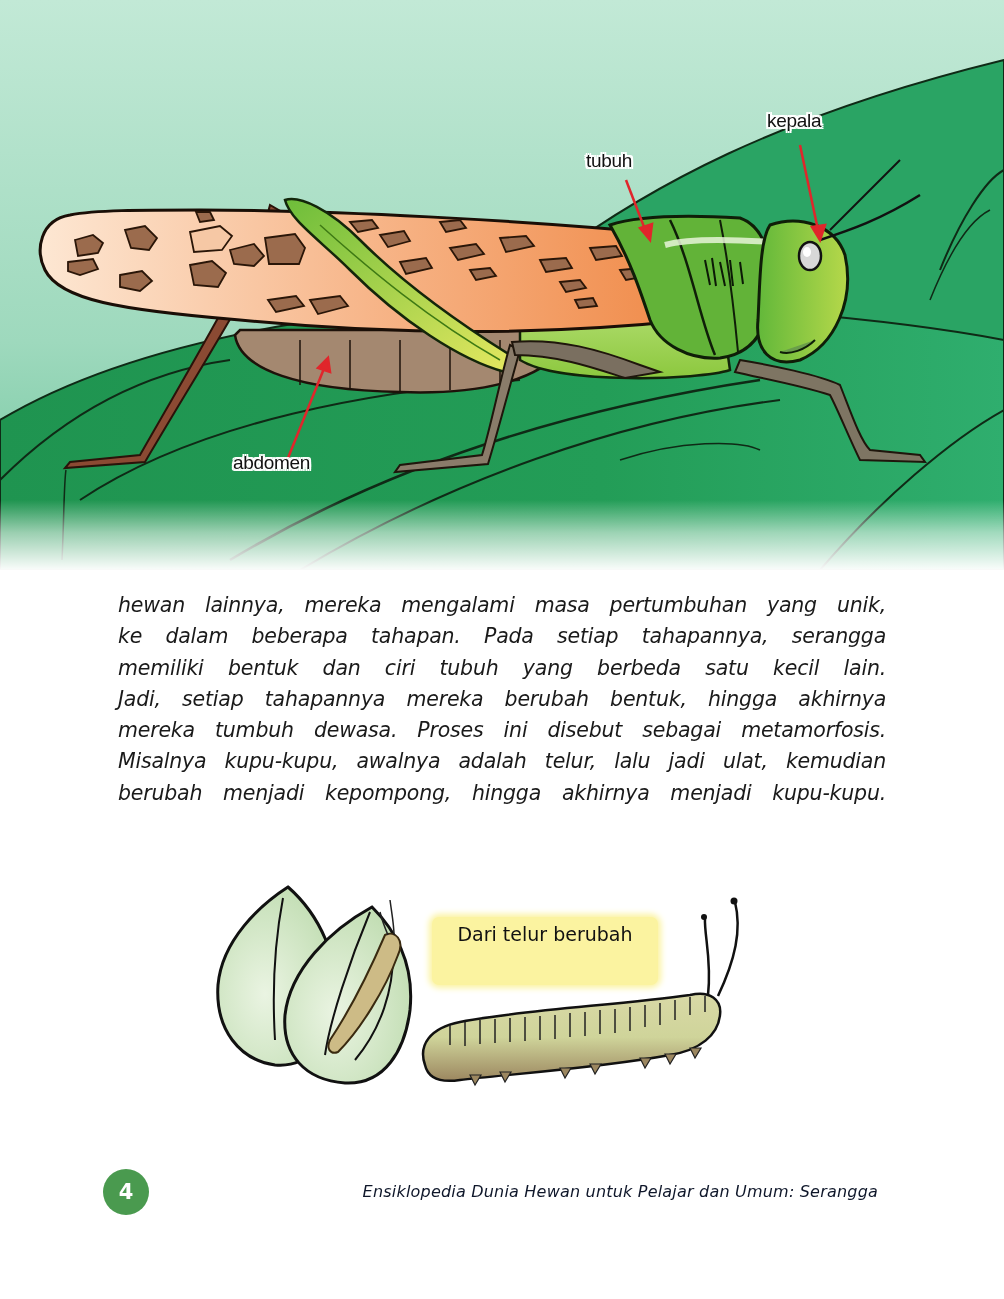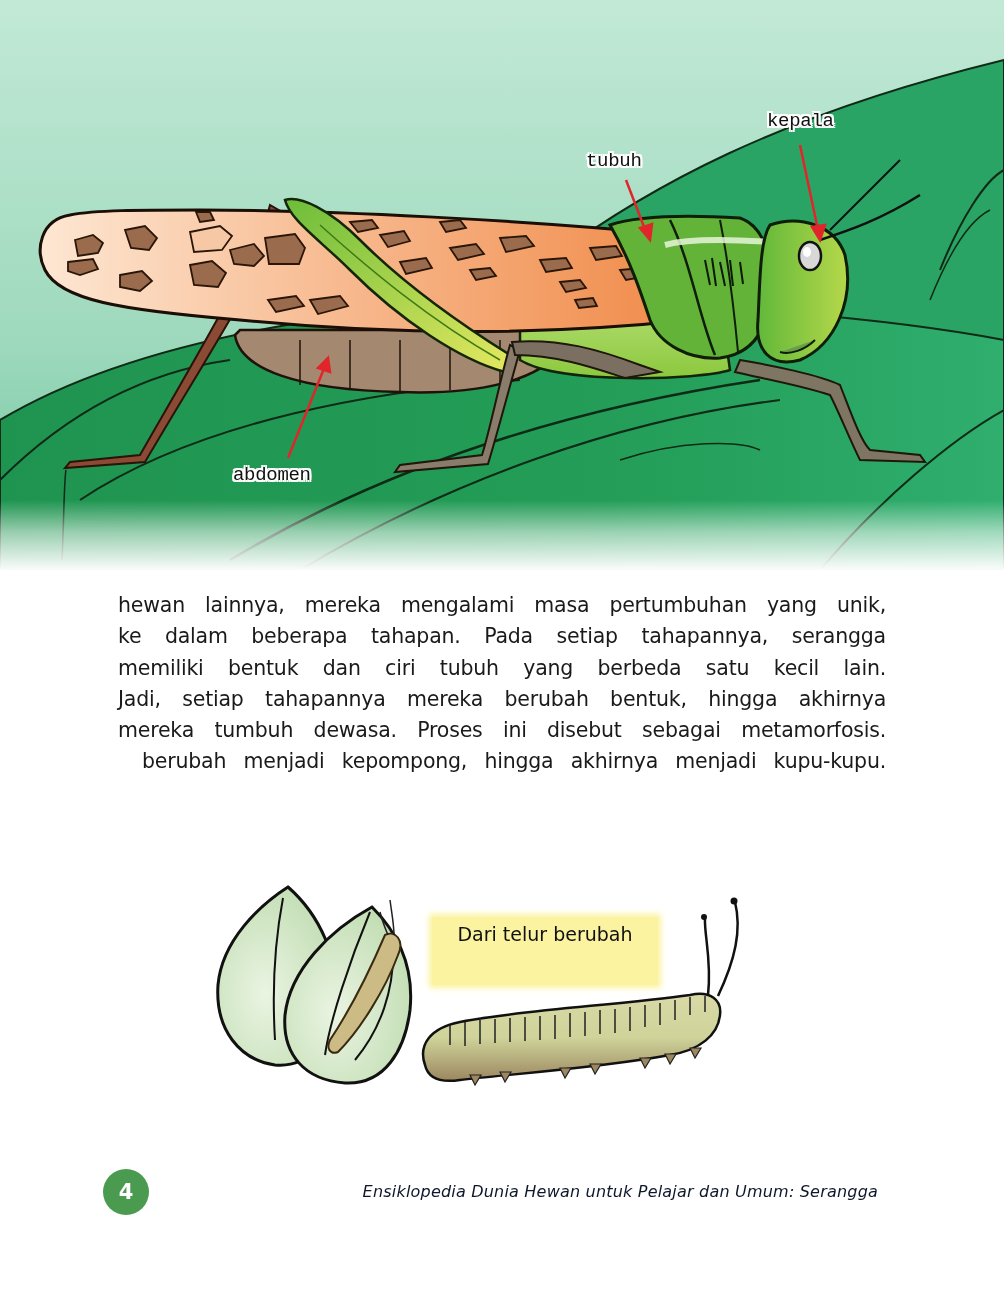--- a/index.html
+++ b/index.html
@@ -2,31 +2,31 @@
 <html><head>
 <meta charset="utf-8">
 <style>
   html, body { margin:0; padding:0; }
   body { width:1004px; height:1299px; background:#ffffff; position:relative; overflow:hidden;
          font-family:"DejaVu Sans", sans-serif; }
   .hero { position:absolute; left:0; top:0; width:1004px; height:570px; overflow:hidden; }
   .hero svg { position:absolute; left:0; top:0; }
   .fade { position:absolute; left:0; top:500px; width:1004px; height:72px;
           background:linear-gradient(to bottom, rgba(255,255,255,0) 0%, rgba(255,255,255,0.55) 45%, #ffffff 100%); }
-  .label { position:absolute; font-family:Liberation Mono, monospace; font-size:19px; color:#111;
+  .label { position:absolute; font-family:Liberation Sans, sans-serif; font-size:19px; color:#111;
            text-shadow: -2px -2px 0 #fff, 2px -2px 0 #fff, -2px 2px 0 #fff, 2px 2px 0 #fff,
                         0 -2px 0 #fff, 0 2px 0 #fff, -2px 0 0 #fff, 2px 0 0 #fff; letter-spacing:-0.3px; }
   .body-text { position:absolute; left:118px; top:590px; width:768px;
                font-family:"DejaVu Sans", sans-serif; font-size:20.5px; line-height:31.3px; color:#1a1a1a;
                letter-spacing:-0.2px; }
-  .body-text .line { display:block; text-align:justify; text-align-last:justify; height:31.3px; white-space:nowrap; }
-  .body-text .line.last { text-align-last:justify;margin-left:24px; }
+  .body-text .line { display:block; text-align:justify; text-align-last:justify; height:31.3px; white-space:nowrap;font-style:italic; }
+  .body-text .line.last { text-align-last:justify; }
   .lower { position:absolute; left:210px; top:880px; width:560px; height:215px; }
   .bubble { position:absolute; left:432px; top:917px; width:226px; height:66px; background:#fbf3a0;
-            border-radius:0; box-shadow:0 0 6px 3px #fbf3a0; text-align:center;
+            border-radius:7px; box-shadow:0 0 6px 3px #fbf3a0; text-align:center;
             font-family:"DejaVu Sans", sans-serif; font-size:19px; line-height:31px; color:#111; padding-top:2px; }
   .page-num { position:absolute; left:103px; top:1169px; width:46px; height:46px; border-radius:50%;
               background:#4a9a4f; color:#fff; font-family:"DejaVu Sans", sans-serif; font-weight:bold;
               font-size:21px; line-height:46px; text-align:center; }
   .footer-title { position:absolute; right:126px; top:1182px; font-family:"DejaVu Sans", sans-serif;
                   font-style:italic; font-size:16px; color:#0f172a; letter-spacing:0.2px; }
 </style>
 </head>
 <body>
 
@@ -140,29 +140,30 @@
       <path d="M650 240 L 640 228 L 652 224 Z"></path>
       <line x1="800" y1="145" x2="818" y2="230"></line>
       <path d="M820 240 L 812 227 L 825 225 Z"></path>
       <line x1="288" y1="458" x2="325" y2="366"></line>
       <path d="M328 358 L 330 372 L 318 368 Z"></path>
     </g>
   </svg>
   <div class="fade"></div>
   <div class="label" style="left:767px; top:110px;">kepala</div>
   <div class="label" style="left:586px; top:150px;">tubuh</div>
-  <div class="label" style="left:233px; top:464px;">abdomen</div>
+  <div class="label" style="left:233px; top:452px;">abdomen</div>
 </div>
 
 <div class="body-text">
   <span class="line">hewan lainnya, mereka mengalami masa pertumbuhan yang unik,</span>
   <span class="line">ke dalam beberapa tahapan. Pada setiap tahapannya, serangga</span>
   <span class="line">memiliki bentuk dan ciri tubuh yang berbeda satu kecil lain.</span>
   <span class="line">Jadi, setiap tahapannya mereka berubah bentuk, hingga akhirnya</span>
   <span class="line">mereka tumbuh dewasa. Proses ini disebut sebagai metamorfosis.</span>
+  <span class="line">Misalnya kupu-kupu, awalnya adalah telur, lalu jadi ulat, kemudian</span>
   <span class="line last">berubah menjadi kepompong, hingga akhirnya menjadi kupu-kupu.</span>
 </div>
 
 <svg class="lower" viewBox="210 880 560 215" width="560" height="215">
   <defs>
     <radialGradient id="egg" cx="0.4" cy="0.6" r="0.7">
       <stop offset="0" stop-color="#eaf4e2"></stop>
       <stop offset="1" stop-color="#bfdcb0"></stop>
     </radialGradient>
     <linearGradient id="larva" x1="0" y1="0" x2="0" y2="1">

